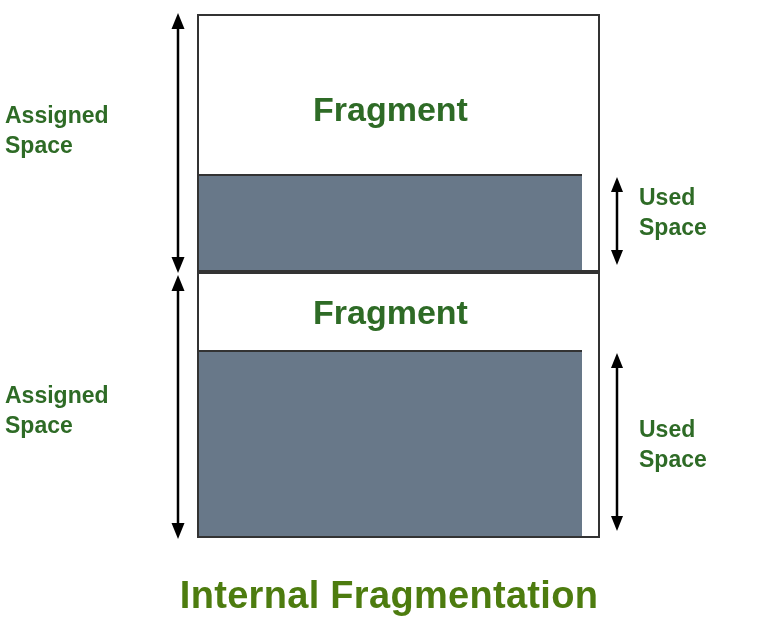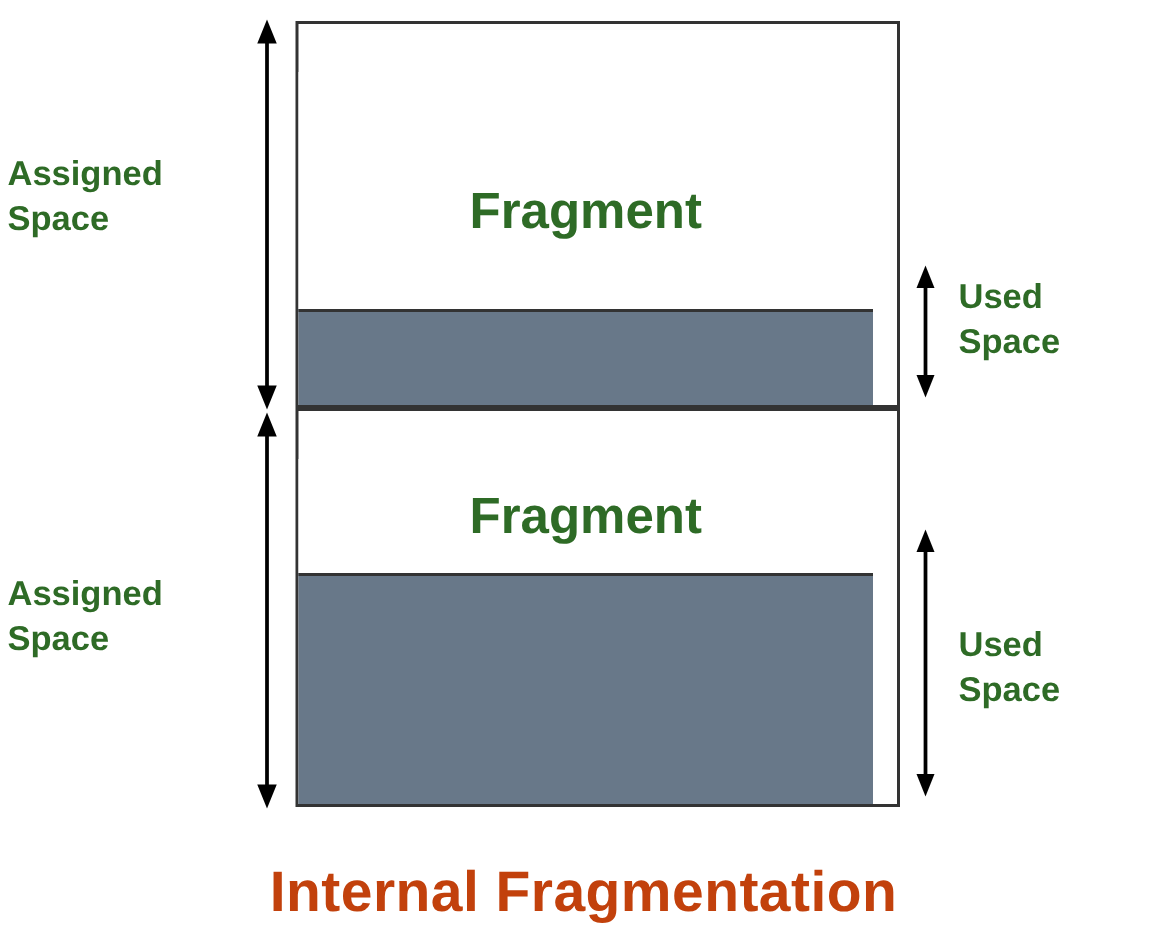--- a/index.html
+++ b/index.html
@@ -29,21 +29,20 @@
     border: 2px solid #333333;
   }
   #block-1 { top: 14px;  height: 258px; }
   #block-2 { top: 272px; height: 266px; }
 
   .seg {
     position: absolute;
     left: 0;
     right: 16px;
     box-sizing: border-box;
-    margin-top: 32px;
   }
   .seg-free {
     background: #ffffff;
     display: flex;
     align-items: center;
     justify-content: center;
   }
   .seg-used {
     background: #687889;
     border-top: 2px solid #333333;
@@ -89,21 +88,21 @@
   #label-assigned-2 { left: 5px;   top: 380px; }
   #label-used-1     { left: 639px; top: 182px; }
   #label-used-2     { left: 639px; top: 414px; }
 
   #caption {
     position: absolute;
     left: 0;
     right: 0;
     top: 574px;
     text-align: center;
-    color: #c2410c;
+    color: #4d7c0f;
     font-size: 38px;
     font-weight: bold;
     letter-spacing: 0.3px;
     white-space: nowrap;
   }
 </style>
 </head>
 <body>
 
 <div id="stage">

